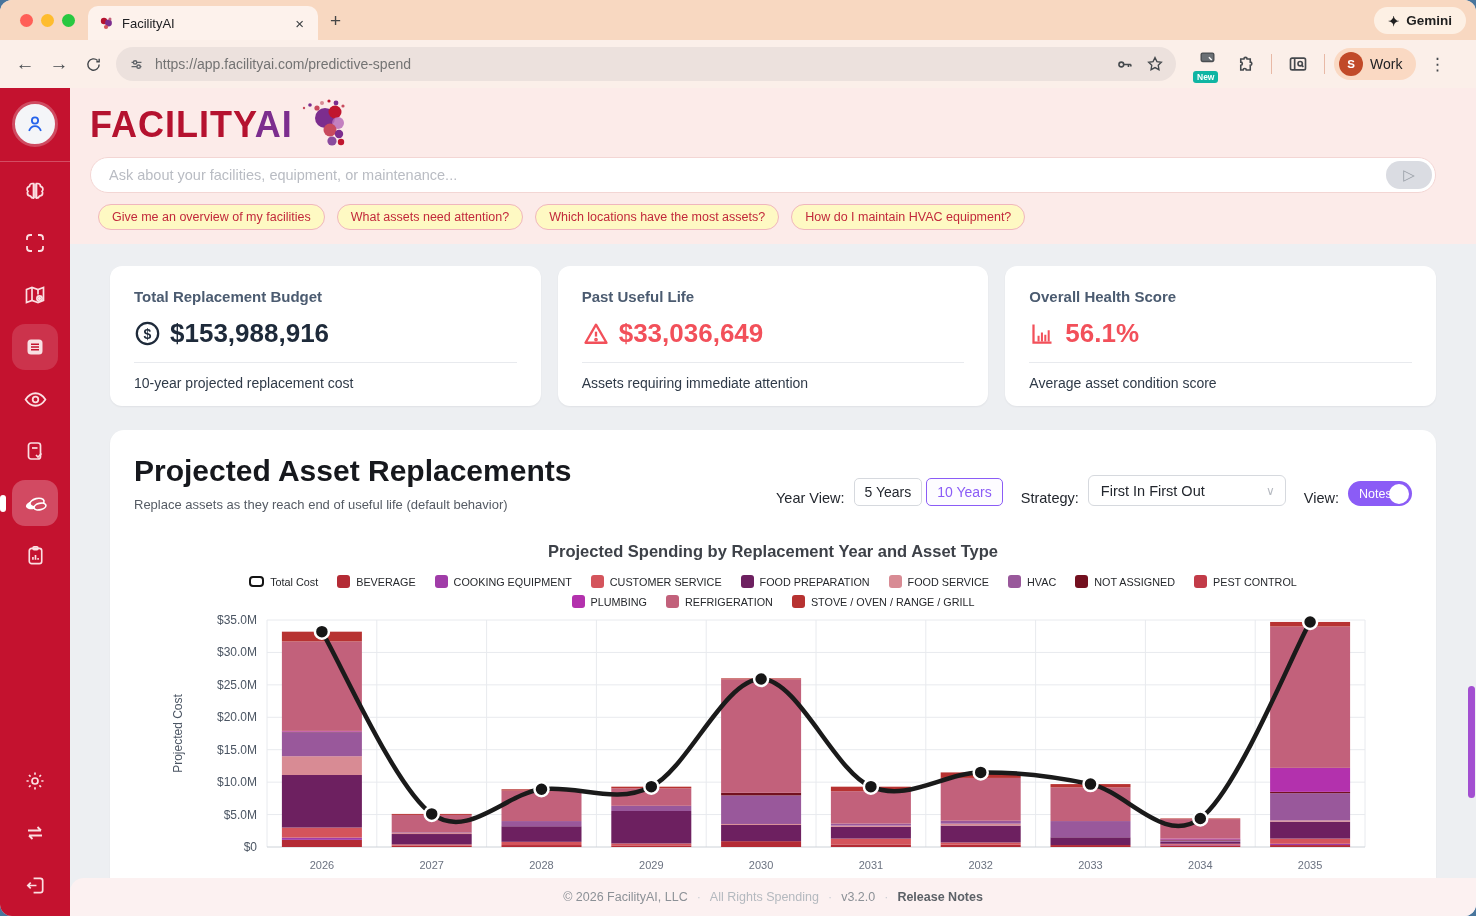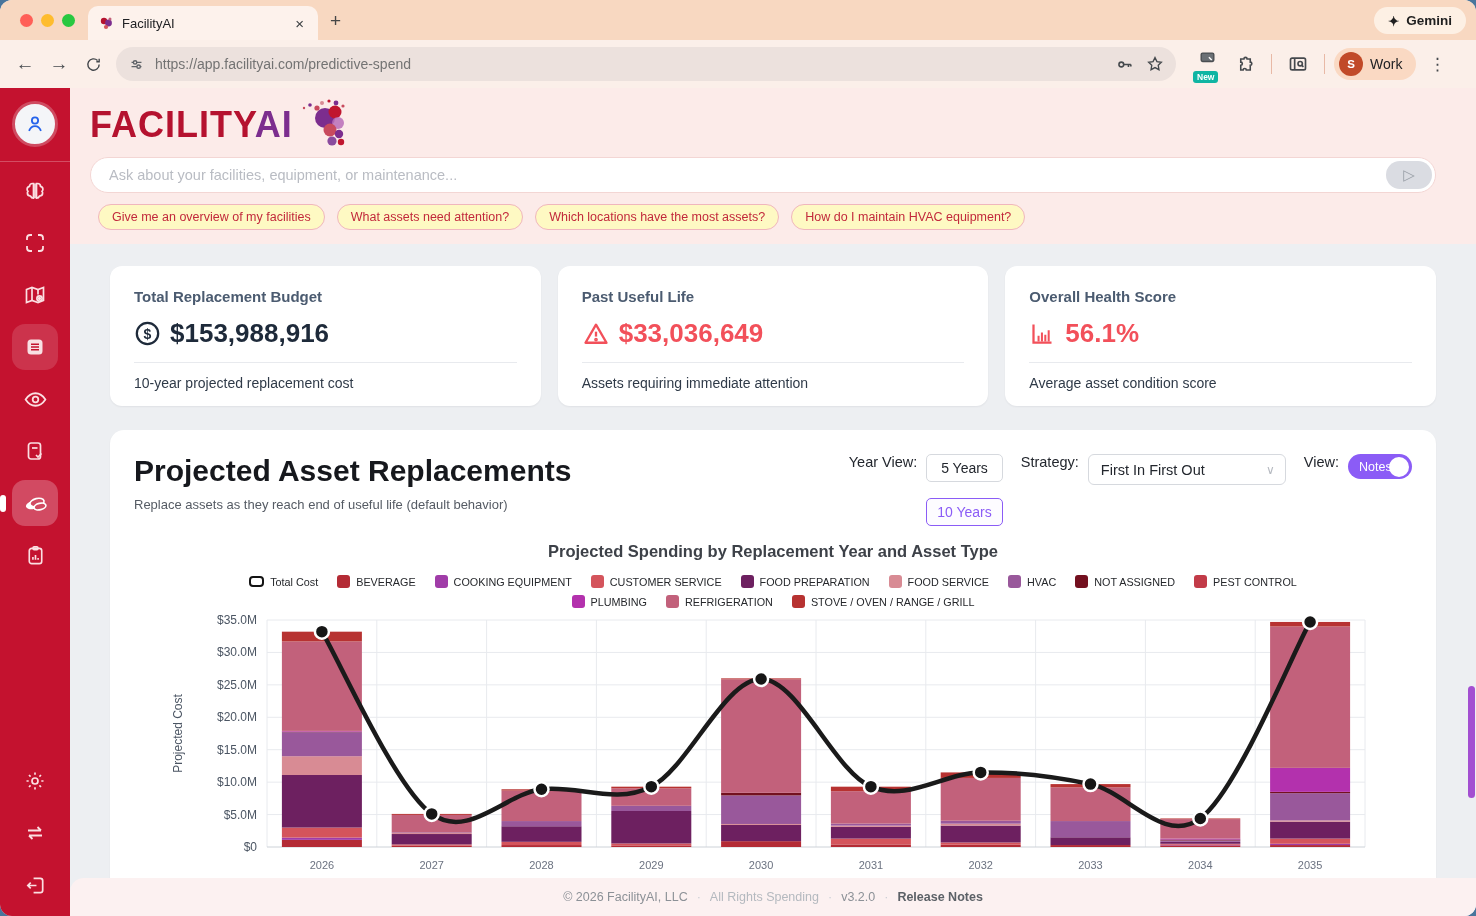--- a/index.html
+++ b/index.html
@@ -61,23 +61,23 @@
   .card .value-row { display:flex; align-items:center; gap:9px; font-size:26px; font-weight:bold; color:#1e2a3a; }
   .card .value-row.danger { color:#f2505a; }
   .card hr { border:none; border-top:1px solid #e8eaee; margin:13px 0 12px; }
   .card .caption { font-size:14px; color:#2f3a48; }
 
   
   .panel { background:#fff; border-radius:14px; margin-top:24px; height:480px; padding:24px 24px 0; box-shadow:0 1px 2px rgba(16,24,40,.06); position:relative; }
   .panel-head { display:flex; justify-content:space-between; }
   .panel-title { font-size:30px; font-weight:bold; color:#16181d; }
   .panel-sub { font-size:13px; color:#555b64; margin-top:9px; }
-  .controls { display:flex; align-items:flex-start; gap:9px; height:30px; }
+  .controls { display:flex; align-items:flex-end; gap:9px; margin-top:22px; height:30px; }
   .ctl-label { font-size:14.5px; color:#23272e; }
-  .seg { display:flex; gap:16px;flex-direction:column; }
+  .seg { display:flex; gap:4px; }
   .seg button { font-family:"Liberation Sans",sans-serif; font-size:14px; padding:5px 10px; background:#fff; border:1px solid #d6d9de; border-radius:5px; color:#23272e; }
   .seg button.on { border-color:#8b5cf6; color:#8b5cf6; background:#fdfcff; }
   .select { width:198px; height:31px; border:1px solid #d6d9de; border-radius:6px; display:flex; align-items:center; justify-content:space-between; padding:0 10px 0 12px; font-size:14.5px; color:#23272e; background:#fff;gap:46px; }
   .select .chev { color:#b6bac1; font-size:12px; }
   .toggle { width:64px; height:25px; border-radius:13px; background:#8b5cf6; display:flex; align-items:center; position:relative; }
   .toggle .t-label { color:#fff; font-size:12.5px; margin-left:11px; }
   .toggle .knob { position:absolute; right:3px; top:2.5px; width:20px; height:20px; border-radius:50%; background:#fff; }
 
   .chart-title { text-align:center; font-size:16.5px; font-weight:bold; color:#3d4148; margin-top:30px; }
   .legend { display:flex; flex-wrap:wrap; justify-content:center; column-gap:19px; row-gap:7px; margin:14px auto 4px; max-width:1140px; }

